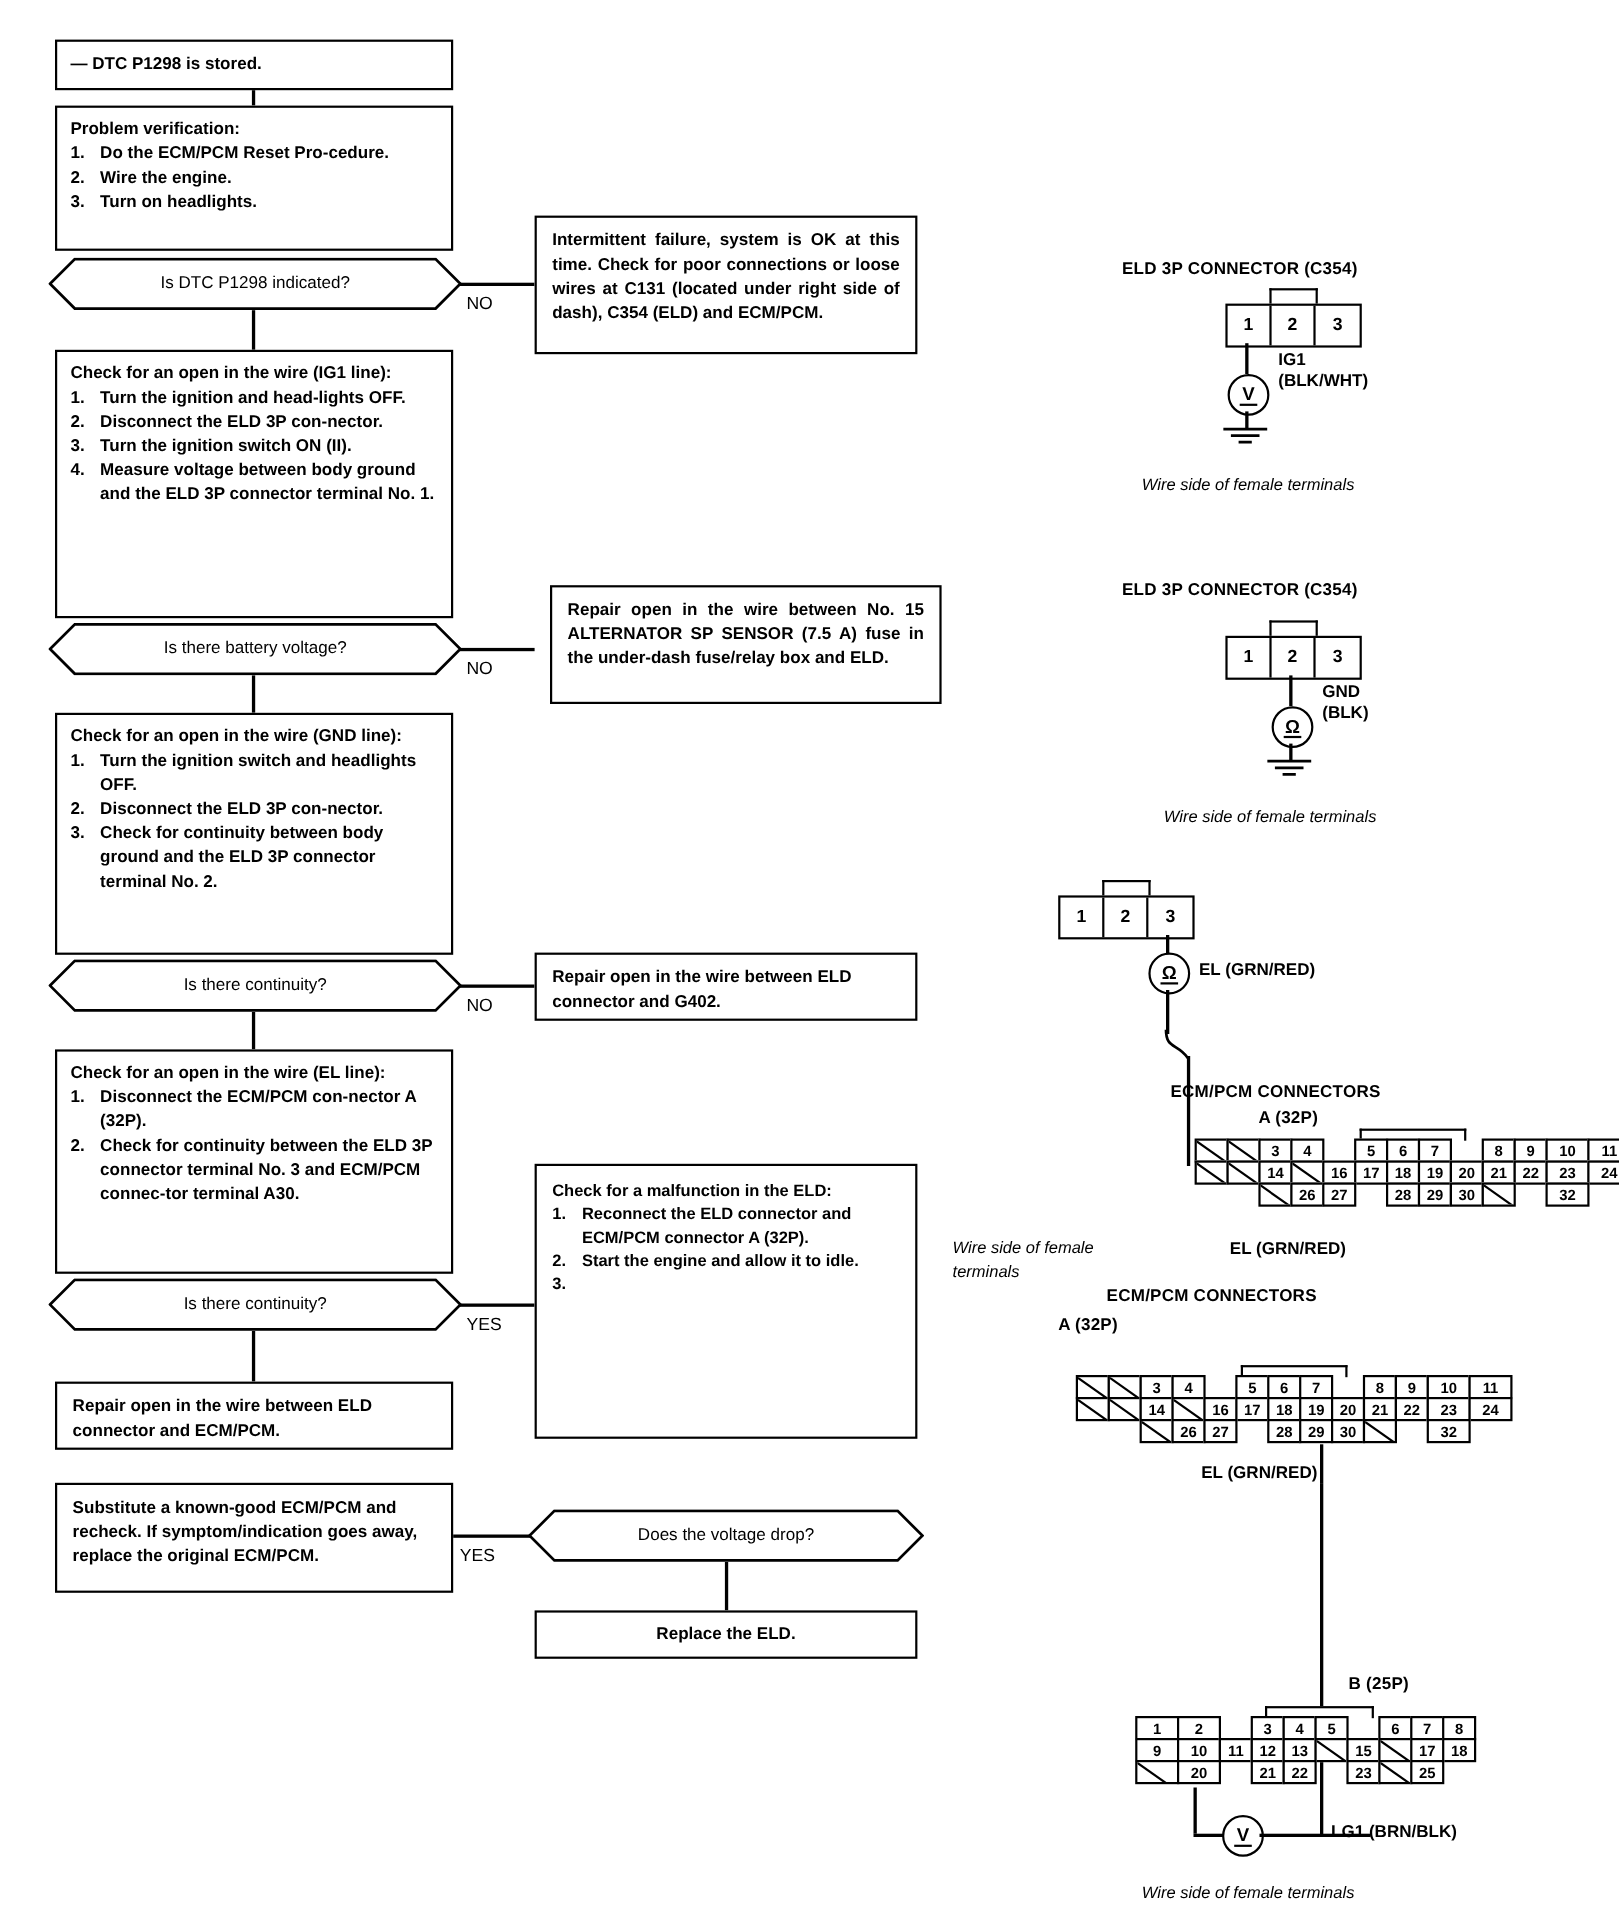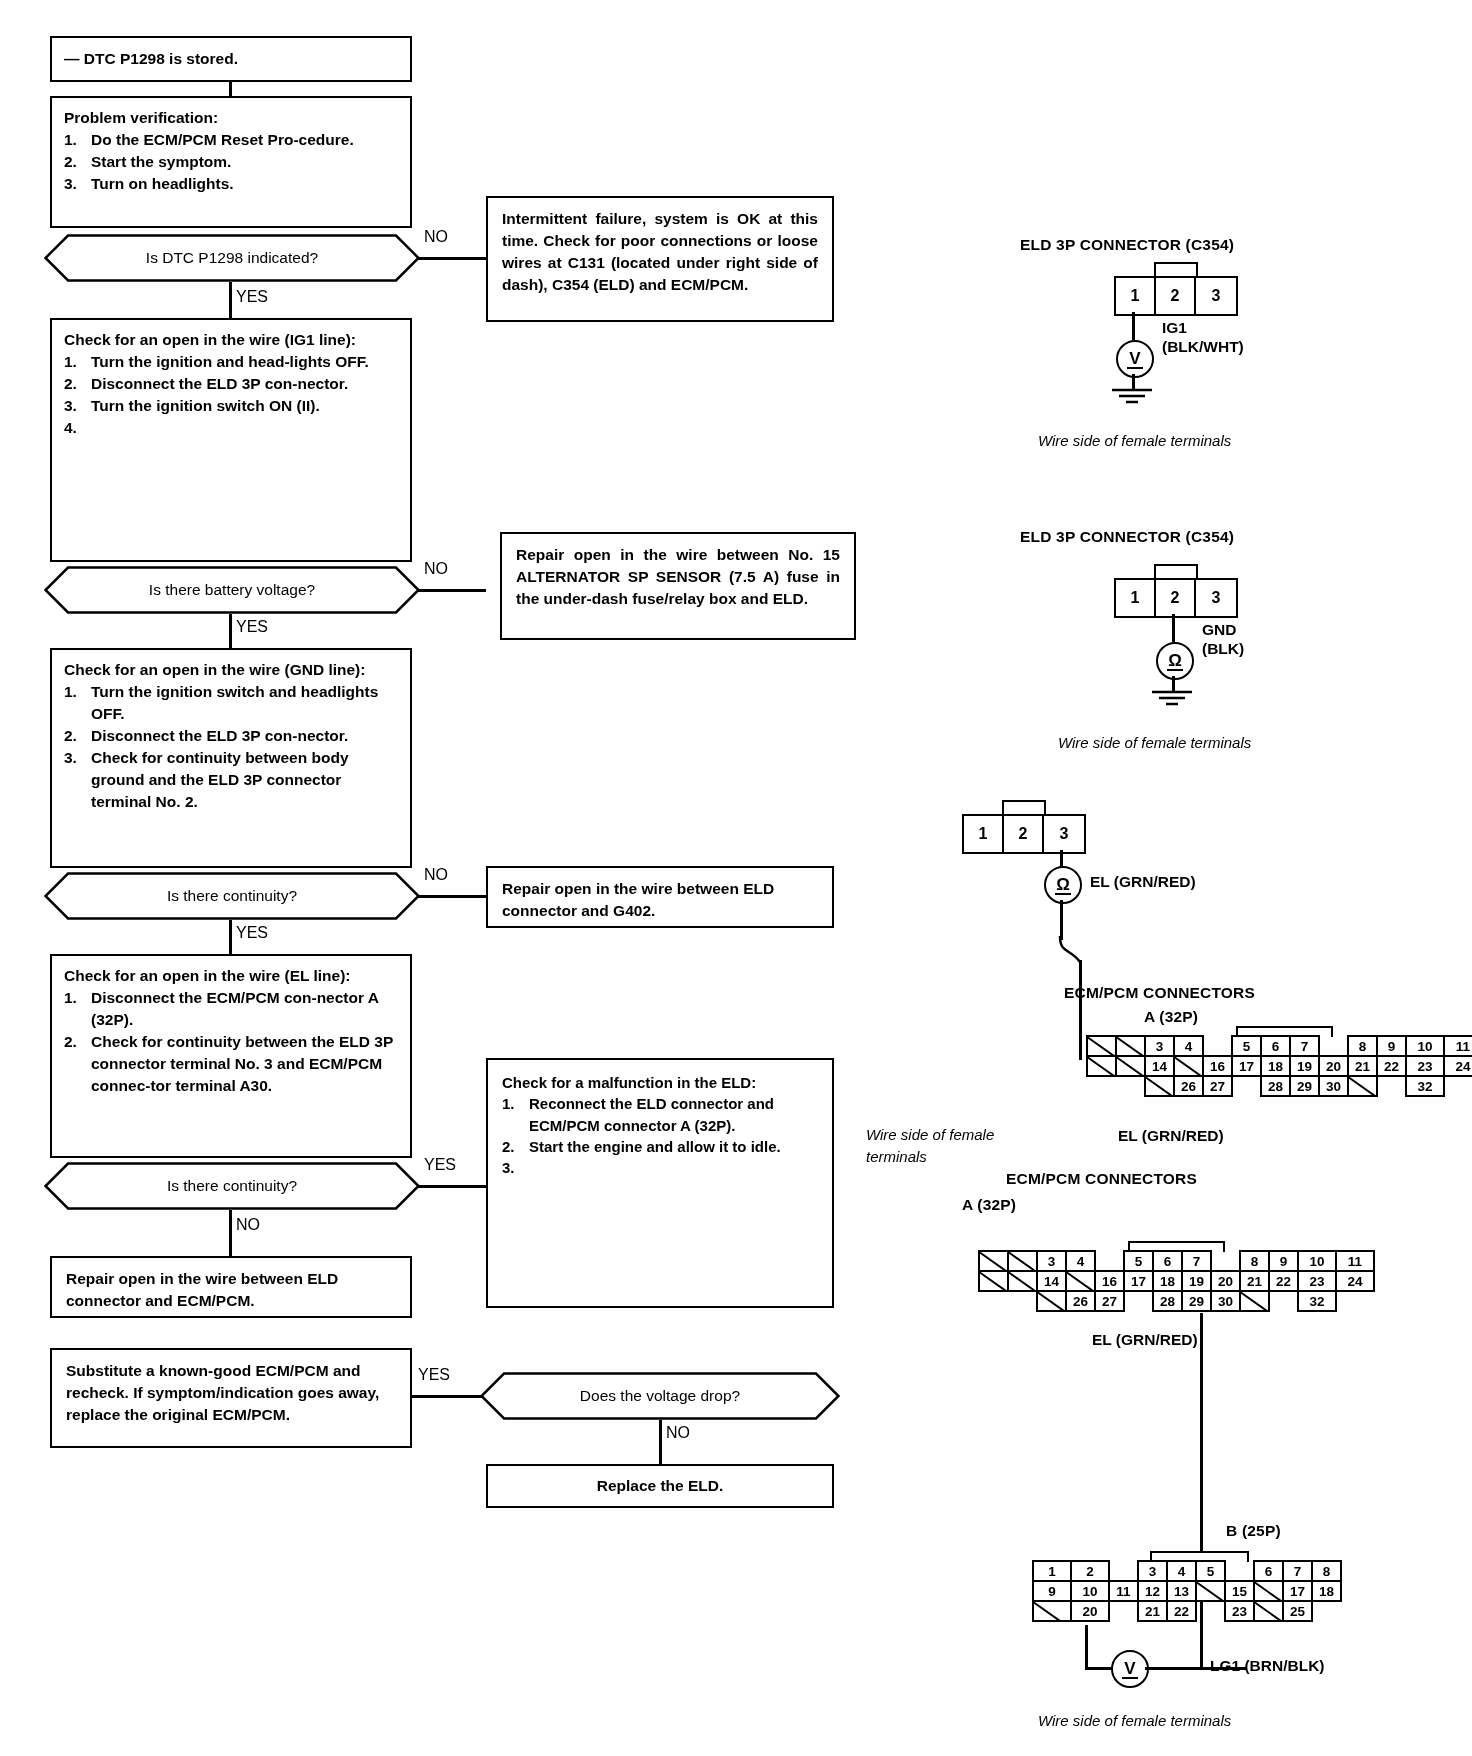--- a/index.html
+++ b/index.html
@@ -46,20 +46,21 @@
   }
   .hex svg{position:absolute;left:0;top:0;}
   .hex span{position:relative;z-index:2;}
 
   
   .lbl{
     position:absolute;
     font-size:16px;
     font-weight:normal;
     white-space:nowrap;
+    margin-top:40px;
   }
 
   
   .shead{
     position:absolute;
     font-size:15.5px;
     font-weight:bold;
     white-space:nowrap;
     letter-spacing:0.2px;
   }
@@ -141,21 +142,21 @@
 
 <div class="box" style="left:50px;top:36px;width:362px;height:46px;display:flex;align-items:center;">
   <span>—  DTC P1298 is stored.</span>
 </div>
 <div class="ln lnv" style="left:229px;top:82px;height:14px;"></div>
 
 <div class="box" style="left:50px;top:96px;width:362px;height:132px;">
   <span class="hdr">Problem verification:</span>
   <ol class="ol">
     <li><span class="n">1.</span><span class="just">Do the ECM/PCM Reset Pro-cedure.</span></li>
-    <li><span class="n">2.</span><span>Start the symptom.</span></li>
+    <li><span class="n">2.</span><span>Wire the engine.</span></li>
     <li><span class="n">3.</span><span>Turn on headlights.</span></li>
   </ol>
 </div>
 
 <div class="hex" style="left:44px;top:234px;width:376px;height:48px;">
   <svg width="376" height="48" viewBox="0 0 376 48">
       <polygon points="24,1.5 352,1.5 374.5,24 352,46.5 24,46.5 1.5,24" fill="#fff" stroke="#000" stroke-width="2.5"></polygon>
     </svg>
   <span>Is DTC P1298 indicated?</span>
 </div>
@@ -169,21 +170,21 @@
 <div class="box just" style="left:486px;top:196px;width:348px;height:126px;padding:10px 14px;">
   <span>Intermittent failure, system is OK at this time. Check for poor connections or loose wires at C131 (located under right side of dash), C354 (ELD) and ECM/PCM.</span>
 </div>
 
 <div class="box" style="left:50px;top:318px;width:362px;height:244px;">
   <span class="hdr">Check for an open in the wire (IG1 line):</span>
   <ol class="ol">
     <li><span class="n">1.</span><span class="just">Turn the ignition and head-lights OFF.</span></li>
     <li><span class="n">2.</span><span class="just">Disconnect the ELD 3P con-nector.</span></li>
     <li><span class="n">3.</span><span>Turn the ignition switch ON (II).</span></li>
-    <li><span class="n">4.</span></li>
+    <li><span class="n">4.</span><span>Measure voltage between body ground and the ELD 3P connector terminal No. 1.</span></li>
   </ol>
 </div>
 
 <div class="hex" style="left:44px;top:566px;width:376px;height:48px;text-align:center;">
   <svg width="376" height="48" viewBox="0 0 376 48">
       <polygon points="24,1.5 352,1.5 374.5,24 352,46.5 24,46.5 1.5,24" fill="#fff" stroke="#000" stroke-width="2.5"></polygon>
     </svg>
   <span>Is there battery voltage?</span>
 </div>
 <div class="ln lnh" style="left:418px;top:589px;width:68px;"></div>

